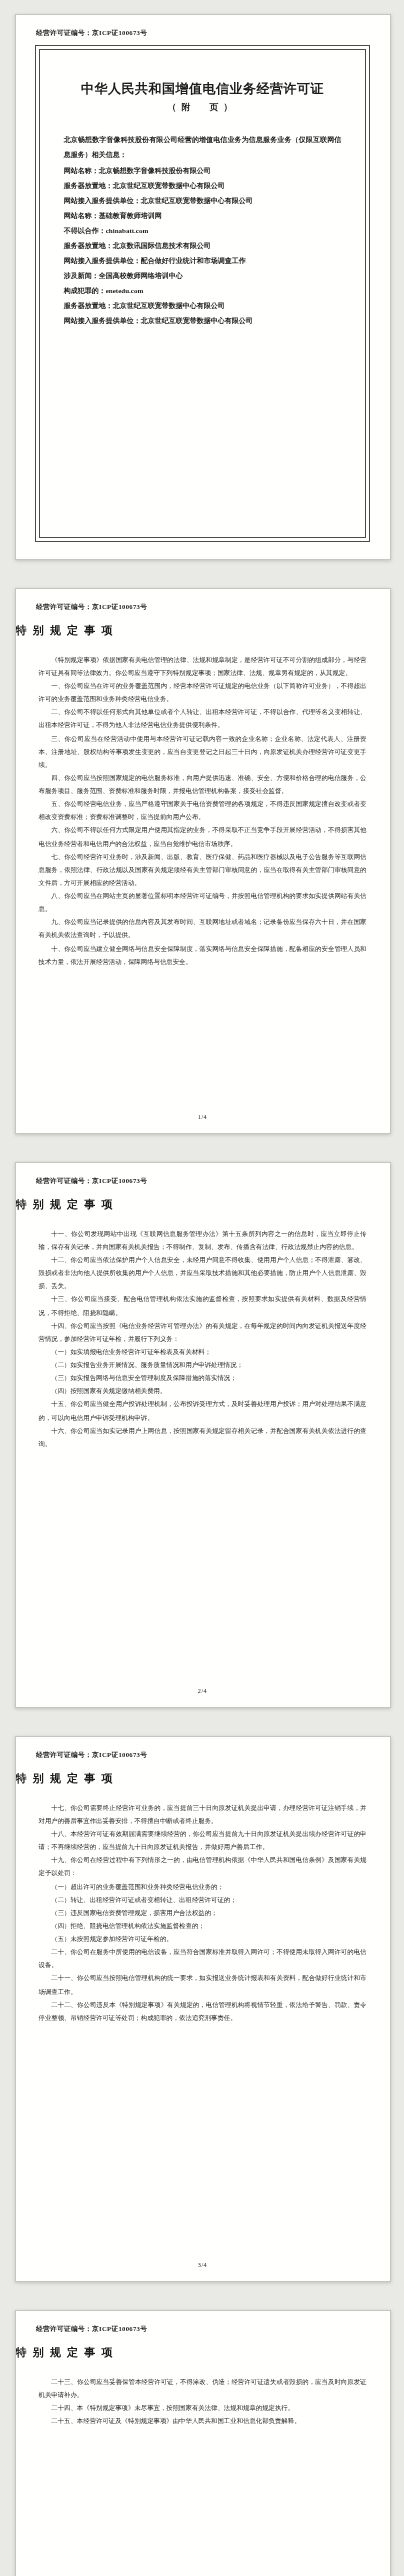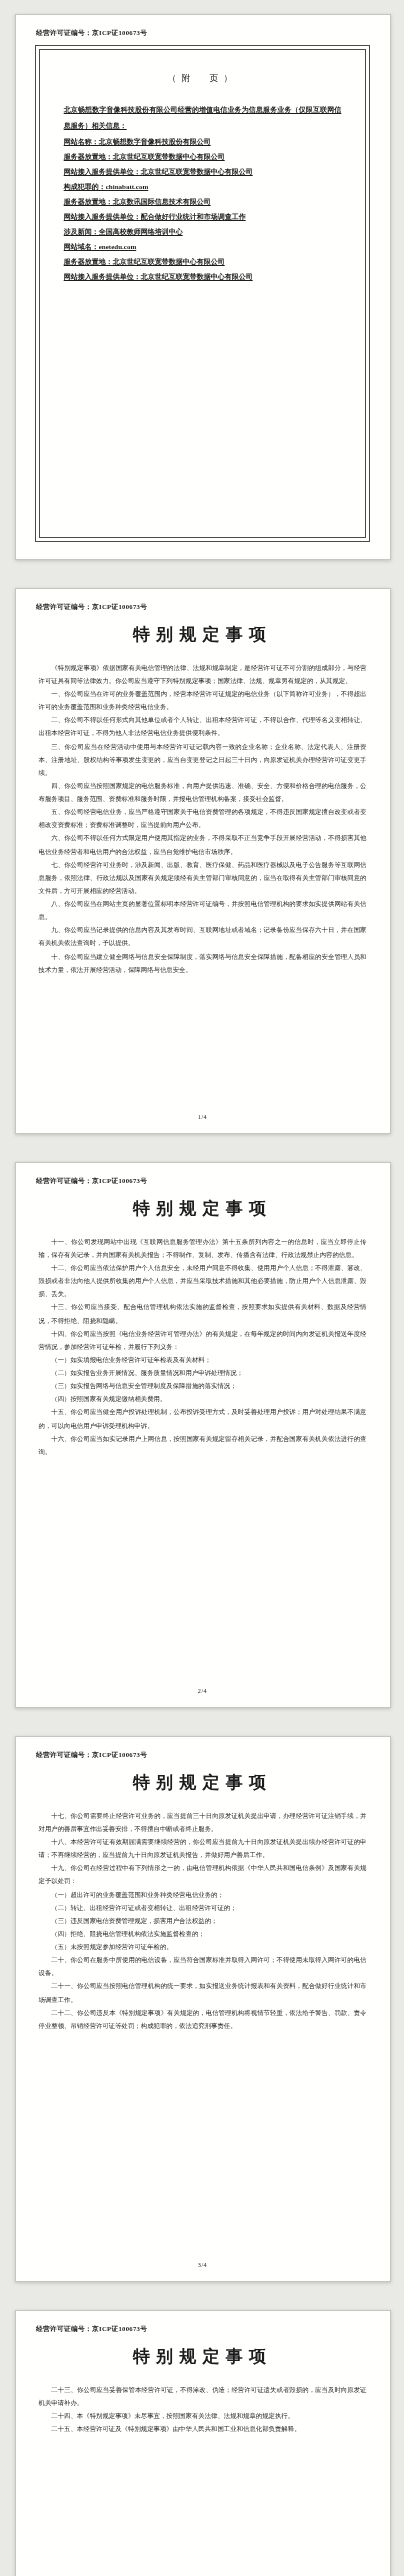--- a/index.html
+++ b/index.html
@@ -53,38 +53,37 @@
   .cert-title {
     font-size: 13px;
     font-weight: bold;
     text-align: center;
     letter-spacing: 0.5px;
     margin: 7.2px 0 4.1px 0;
   }
   .cert-subtitle {
     text-align: center;
     font-size: 8.8px;
-    font-weight: normal;
+    font-weight: bold;
     letter-spacing: 5.2px;
     margin: 0 0 18.5px 0;
   }
   .cert-intro, .entry {
     font-size: 7px;
     font-weight: bold;
     line-height: 2.15;
     text-align: justify;
     margin: 0;
-    text-decoration: underline;
   }
   .cert-intro { margin-bottom: 1px; }
 
   
   .prov-title {
-    text-align: center;
-    font-size: 17px;
+    text-align: left;
+    font-size: 11px;
     font-weight: bold;
     letter-spacing: 6.2px;
     margin: 34px 0 14.4px 0;
   }
   .prov-body {
     margin: 0 23px;
     font-size: 6.4px;
     line-height: 2.05;
     text-align: justify;
   }
@@ -105,31 +104,33 @@
 <body>
 
 <div class="canvas">
 
   <section class="page">
     <div class="lic-header">
       <span>经营许可证编号：</span><span>京ICP证100673号</span>
     </div>
     <div class="frame">
       <div class="frame-inner">
+        <h1 class="cert-title">中华人民共和国增值电信业务经营许可证</h1>
         <div class="cert-subtitle">（附　页）</div>
         <p class="cert-intro">北京畅想数字音像科技股份有限公司经营的增值电信业务为信息服务业务（仅限互联网信息服务）相关信息：</p>
         <div>
             <p class="entry">网站名称：北京畅想数字音像科技股份有限公司</p>
             <p class="entry">服务器放置地：北京世纪互联宽带数据中心有限公司</p>
             <p class="entry">网站接入服务提供单位：北京世纪互联宽带数据中心有限公司</p>
-            <p class="entry">构成犯罪的：chinabatt.com</p>
+            <p class="entry">网站名称：基础教育教师培训网</p>
+            <p class="entry">不得以合作：chinabatt.com</p>
             <p class="entry">服务器放置地：北京数讯国际信息技术有限公司</p>
             <p class="entry">网站接入服务提供单位：配合做好行业统计和市场调查工作</p>
             <p class="entry">涉及新闻：全国高校教师网络培训中心</p>
-            <p class="entry">网站域名：enetedu.com</p>
+            <p class="entry">构成犯罪的：enetedu.com</p>
             <p class="entry">服务器放置地：北京世纪互联宽带数据中心有限公司</p>
             <p class="entry">网站接入服务提供单位：北京世纪互联宽带数据中心有限公司</p>
           </div>
       </div>
     </div>
   </section>
 
   <section class="page">
     <div class="lic-header">
       <span>经营许可证编号：</span><span>京ICP证100673号</span>

